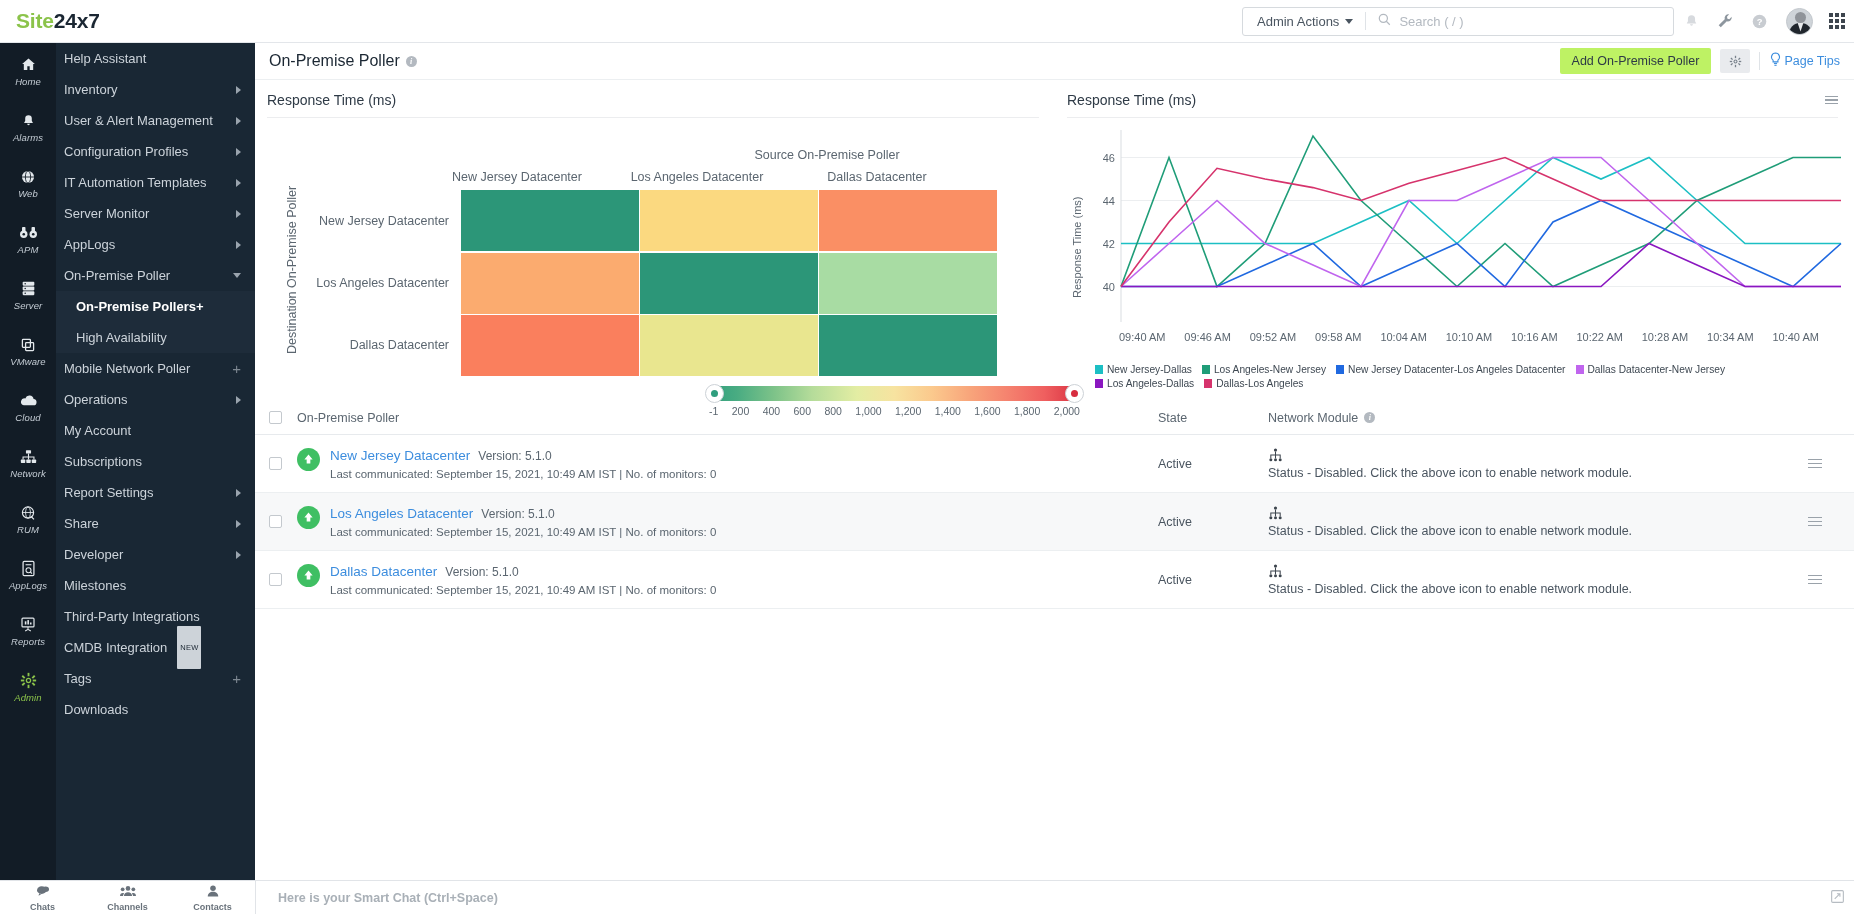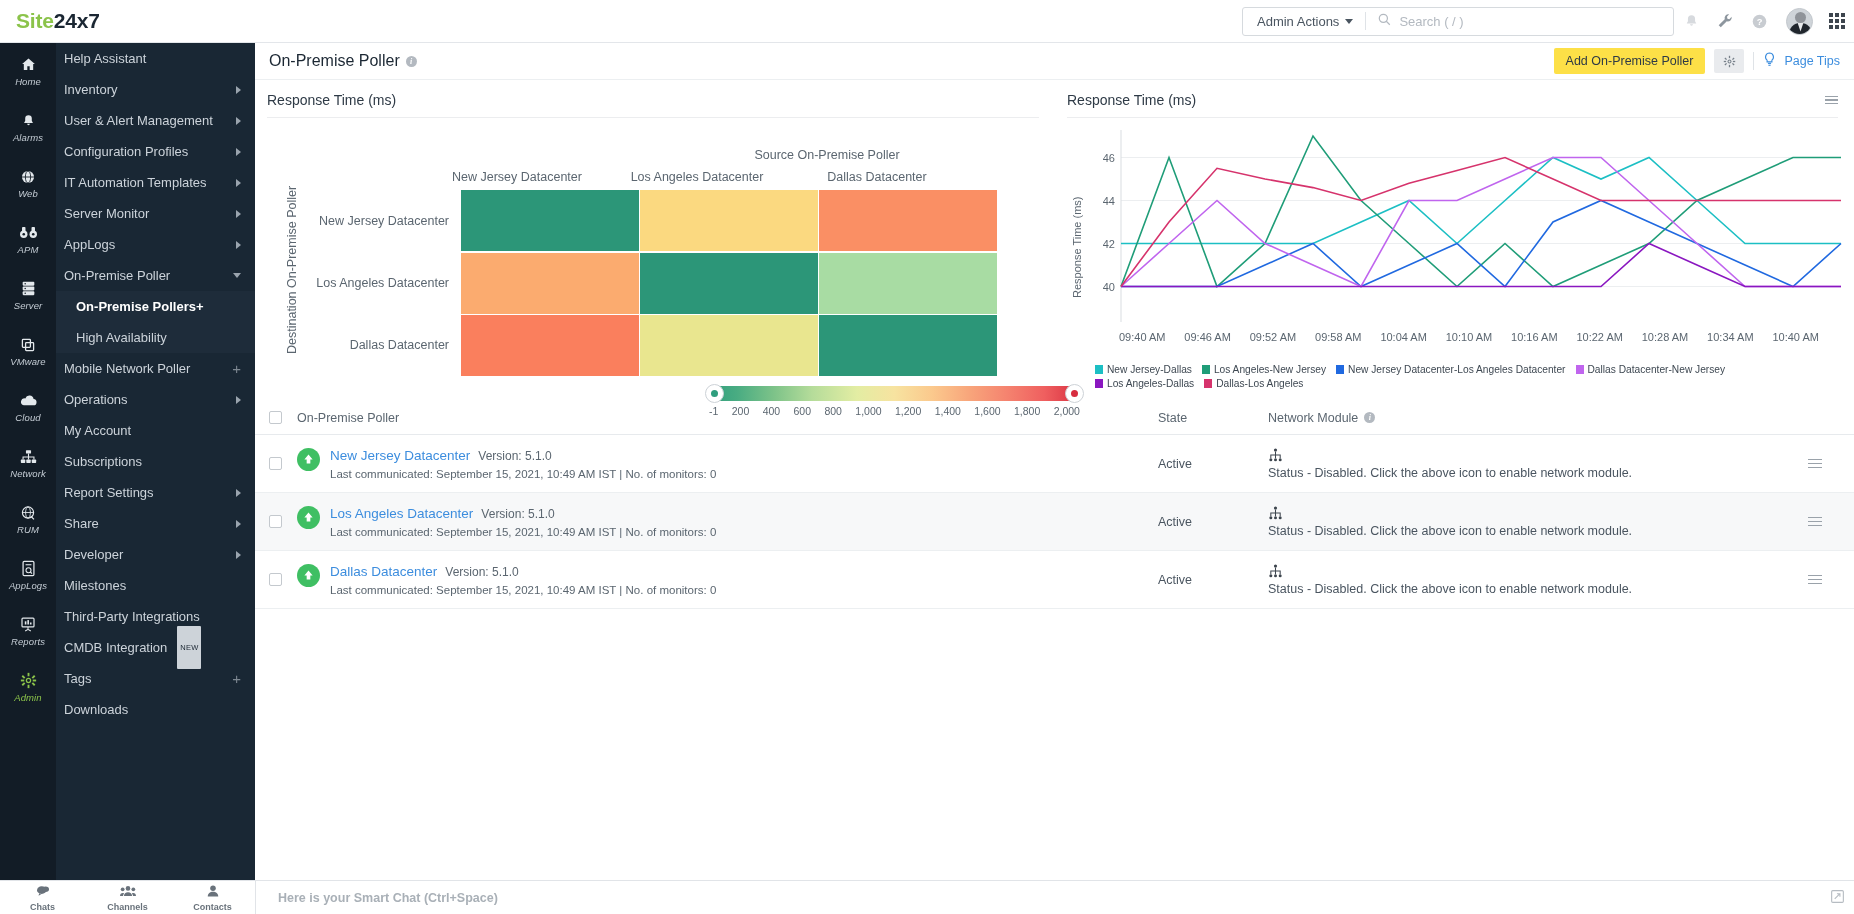--- a/index.html
+++ b/index.html
@@ -143,29 +143,29 @@
   }
   .page-title { font-size: 16px; color: #1b2733; }
   .info-dot {
     width: 11px; height: 11px; border-radius: 50%; background: #b3b9c0;
     color: #fff; font-size: 8px; font-weight: bold;
     display: inline-flex; align-items: center; justify-content: center;
     margin-left: 6px; font-style: italic; font-family: "Liberation Serif", serif;
   }
   .head-right { margin-left: auto; display: flex; align-items: center; gap: 9px; }
   .btn-add {
-    background: #fde047; color: #2e3a46; font-size: 12.5px;
+    background: #bef264; color: #2e3a46; font-size: 12.5px;
     padding: 6px 12px; border: none; border-radius: 2px; cursor: pointer;
   }
   .btn-gear {
     background: #e9ebee; border: none; border-radius: 2px; width: 30px; height: 24px;
     display: flex; align-items: center; justify-content: center;
     color: #6c757d; cursor: pointer;
   }
-  .page-tips { display: flex; align-items: center; gap: 8px; color: #3c8dde; font-size: 12.5px; cursor: pointer; }
+  .page-tips { display: flex; align-items: center; gap: 2px; color: #3c8dde; font-size: 12.5px; cursor: pointer; }
 
   
   .charts-row { display: flex; padding: 0; }
   .chart-card { position: relative; }
   .chart-card.left { width: 800px; padding: 12px 16px 0 12px; }
   .chart-card.right { flex: 1; padding: 12px 16px 0 12px; }
   .chart-title {
     font-size: 14px; color: #2e3a46; padding-bottom: 9px;
     border-bottom: 1px solid #ecedef; display: flex; align-items: center;
   }

